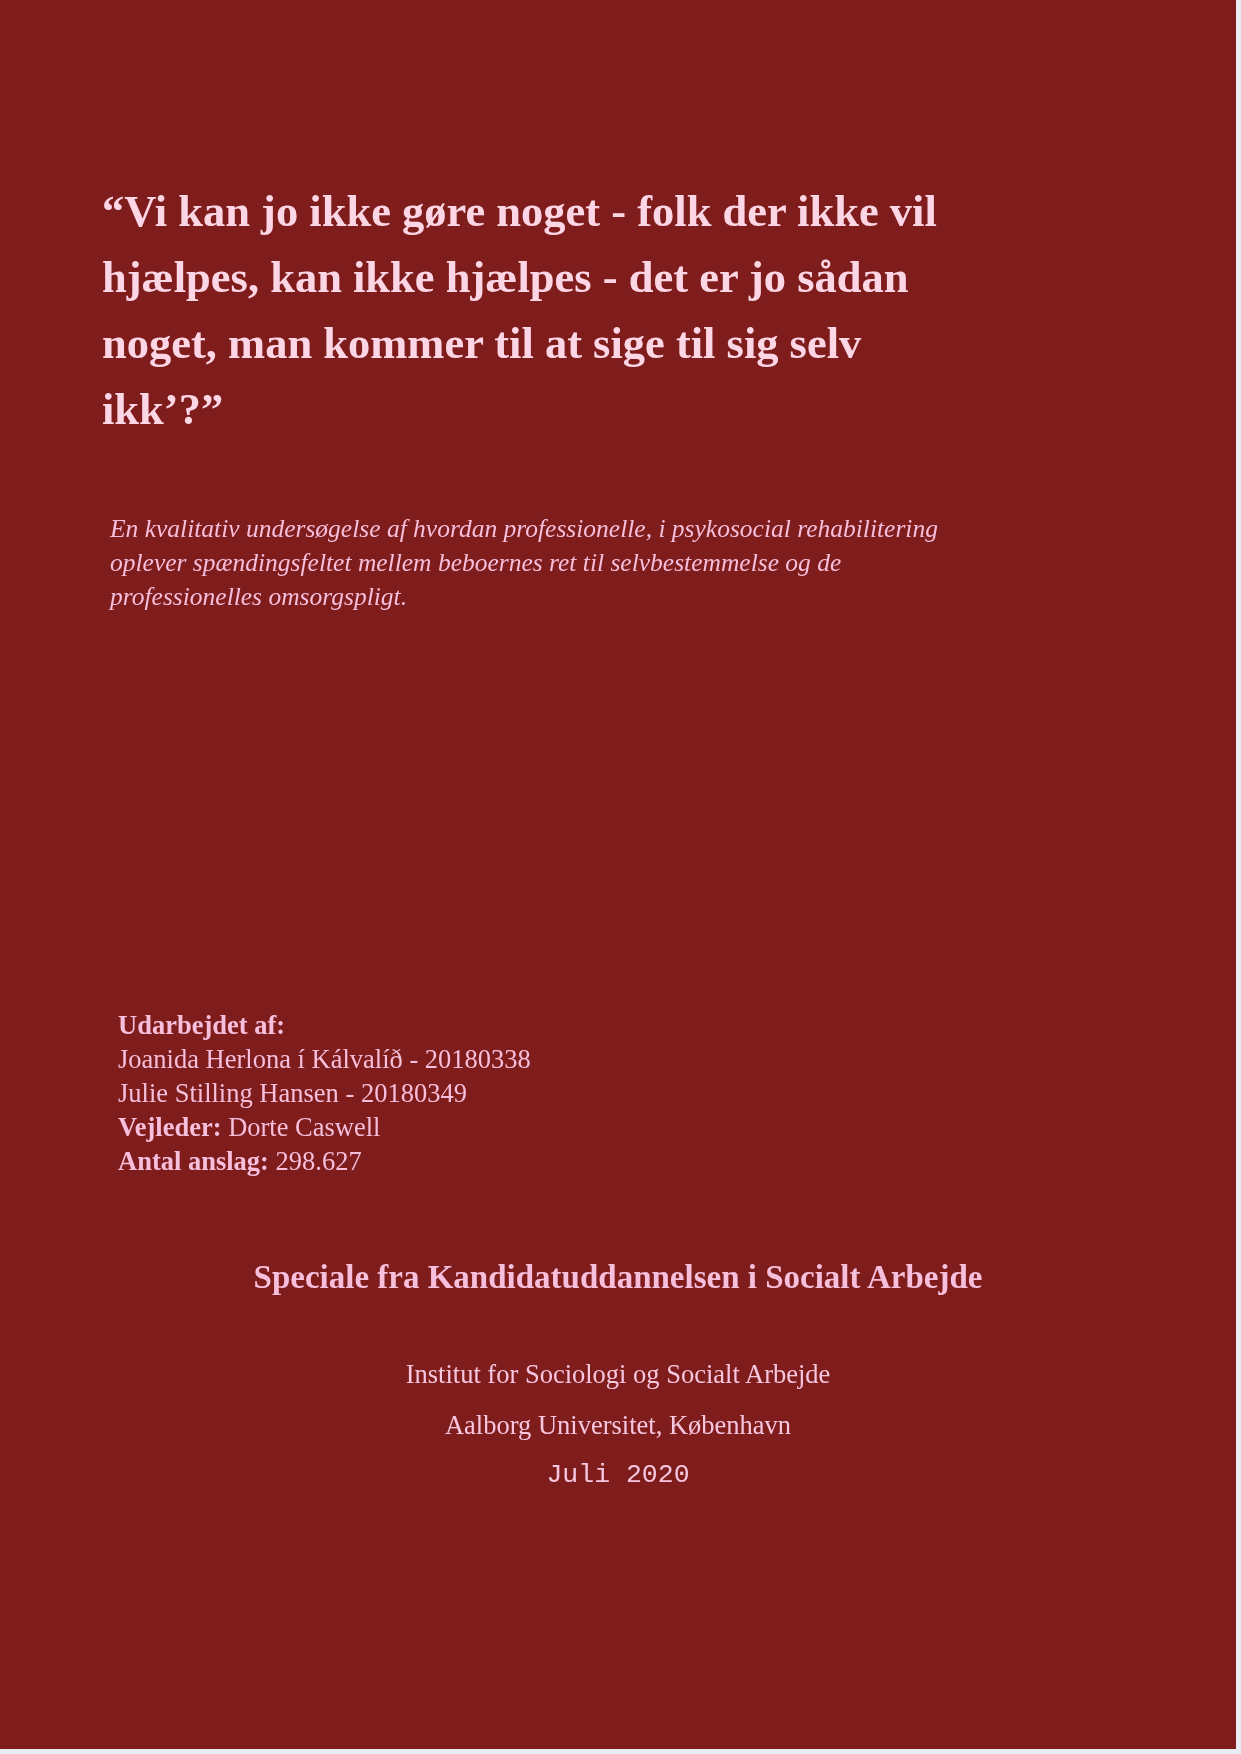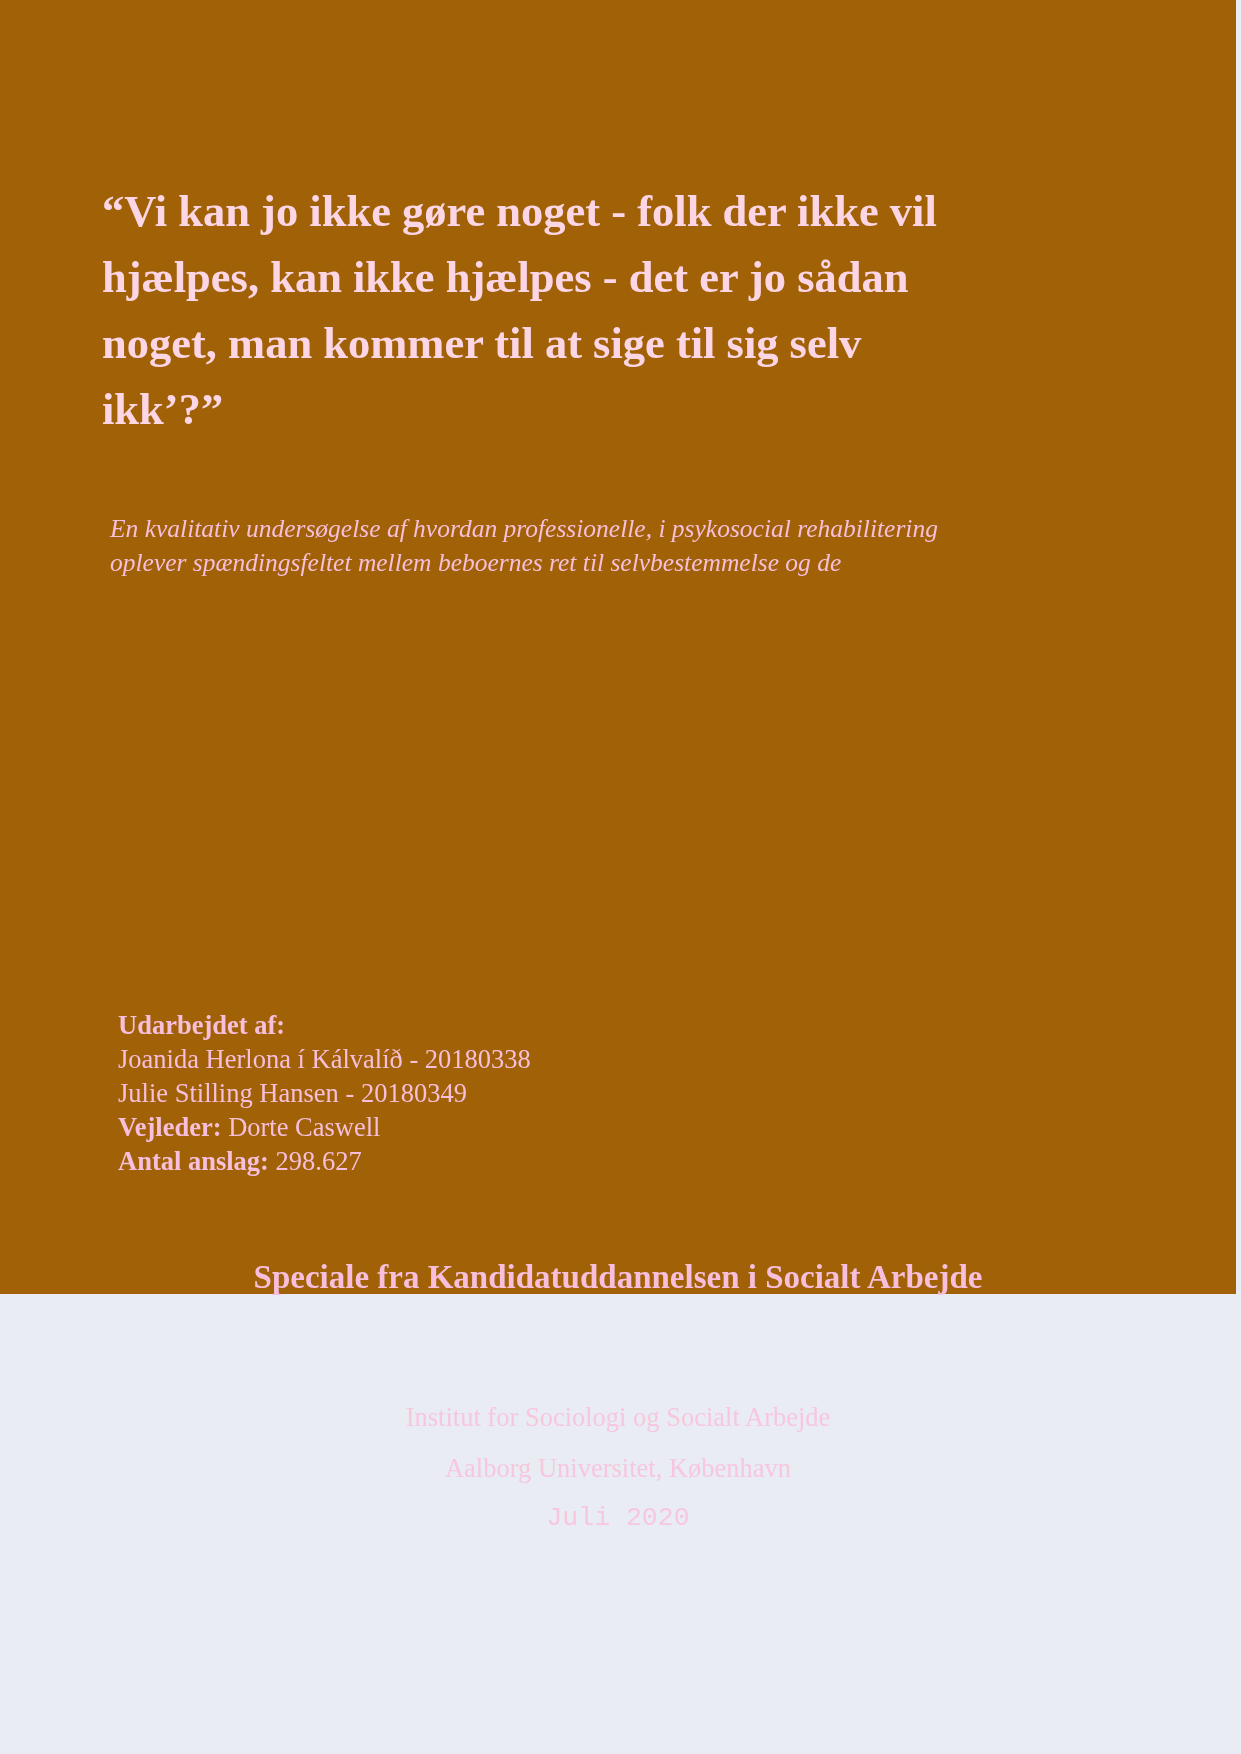--- a/index.html
+++ b/index.html
@@ -7,22 +7,22 @@
       width: 1241px;
       height: 1754px;
       background: #e9ecf2;
       position: relative;
       overflow: hidden;
     }
     .page {
       position: absolute;
       left: 0; top: 0;
       width: 1236px;
-      height: 1294px;
-      background: #a16207;
+      height: 1749px;
+      background: #7f1d1d;
       font-family: "Liberation Serif", "DejaVu Serif", serif;
     }
     .title {
       position: absolute;
       left: 102px;
       top: 178px;
       width: 980px;
       margin: 0;
       font-size: 44.5px;
       line-height: 66px;
@@ -64,41 +64,41 @@
       color: #f7bfdc;
     }
     .info {
       position: absolute;
       left: 0;
       width: 1236px;
       text-align: center;
       font-size: 26.5px;
       line-height: 34px;
       color: #f7c6df;
-      margin-top: 43px;
     }
     .info.i1 { top: 1357px; }
     .info.i2 { top: 1408px; }
     .info.i3 { top: 1458px; font-family: Liberation Mono, monospace; }
   </style>
 </head>
 <body>
 
 <div class="page">
 
   <h1 class="title">
     <span class="line">“Vi kan jo ikke gøre noget - folk der ikke vil</span>
     <span class="line">hjælpes, kan ikke hjælpes - det er jo sådan</span>
     <span class="line">noget, man kommer til at sige til sig selv</span>
     <span class="line">ikk’?”</span>
   </h1>
 
   <p class="subtitle">
     <span class="line">En kvalitativ undersøgelse af hvordan professionelle, i psykosocial rehabilitering</span>
     <span class="line">oplever spændingsfeltet mellem beboernes ret til selvbestemmelse og de</span>
+    <span class="line">professionelles omsorgspligt.</span>
   </p>
 
   <div class="authors">
     <span class="row">
       <b>Udarbejdet af:</b>
     </span>
     <span class="row">Joanida Herlona í Kálvalíð - 20180338</span>
     <span class="row">Julie Stilling Hansen - 20180349</span>
     <span class="row">
       <b>Vejleder:</b>

